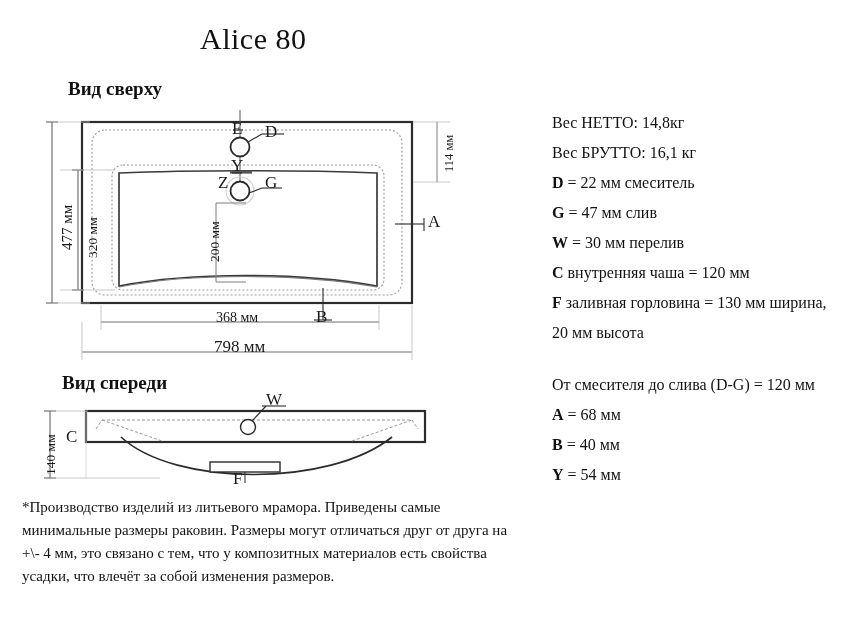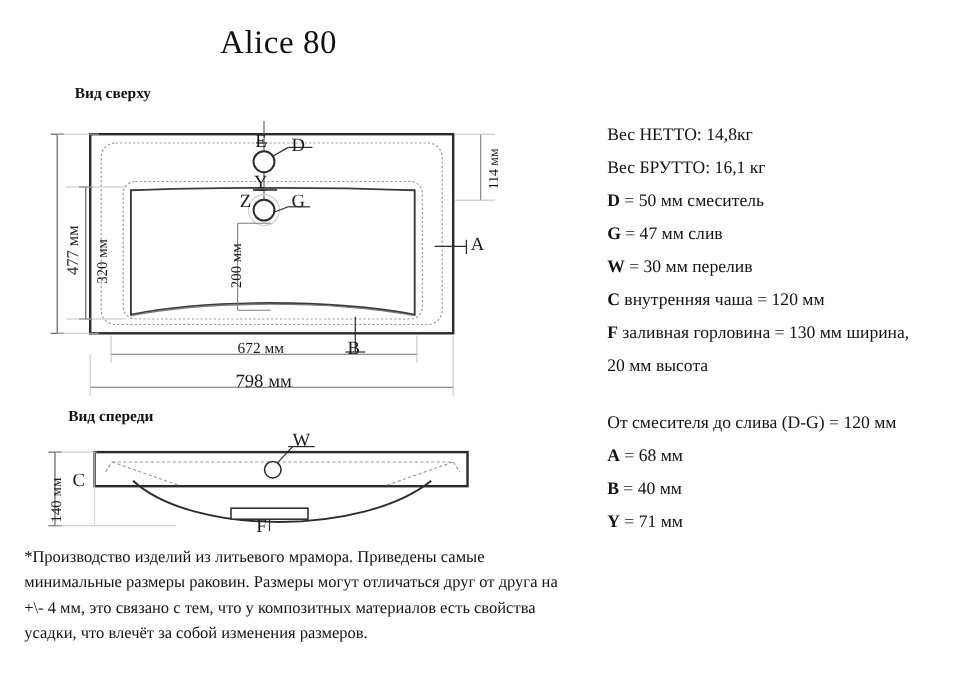--- a/index.html
+++ b/index.html
@@ -23,21 +23,21 @@
   
   .doc-title {
     left: 200px; top: 22px;
     font-size: 30px;
     letter-spacing: 0.5px;
     color: #111;
   }
 
   
   .view-heading {
-    font-size: 14px;
+    font-size: 19px;
     font-weight: bold;
     color: #111;
   }
   #heading-top { left: 68px; top: 78px; }
   #heading-front { left: 62px; top: 372px; }
 
   
   svg.draw { position: absolute; left: 0; top: 0; overflow: visible; }
 
   
@@ -152,21 +152,21 @@
     <line x1="395" y1="224" x2="424" y2="224" stroke="#2b2b2b" stroke-width="1.1"></line>
     <line x1="424" y1="218" x2="424" y2="231" stroke="#2b2b2b" stroke-width="1.1"></line>
 
     <line x1="323" y1="288" x2="323" y2="320" stroke="#2b2b2b" stroke-width="1.1"></line>
     <line x1="314" y1="320" x2="332" y2="320" stroke="#2b2b2b" stroke-width="1.1"></line>
   </svg>
 
   <div class="abs lbl vert" style="left:60px; top:250px;">477 мм</div>
   <div class="abs lbl vert" style="left:86px; top:258px; font-size:13.5px;">320 мм</div>
   <div class="abs lbl vert" style="left:208px; top:262px; font-size:13.5px;">200 мм</div>
-  <div class="abs lbl dimtxt" style="left:216px; top:311px;">672 мм</div>
+  <div class="abs lbl dimtxt" style="left:216px; top:311px;">368 мм</div>
   <div class="abs lbl big" style="left:214px; top:338px;text-align:right;">798 мм</div>
   <div class="abs lbl vert" style="left:443px; top:172px; font-size:12.5px;">114 мм</div>
 
   <div class="abs lbl big" style="left:232px; top:120px;">E</div>
   <div class="abs lbl big" style="left:265px; top:123px;">D</div>
   <div class="abs lbl big" style="left:231px; top:157px;">Y</div>
   <div class="abs lbl big" style="left:218px; top:174px;">Z</div>
   <div class="abs lbl big" style="left:265px; top:174px;">G</div>
   <div class="abs lbl big" style="left:428px; top:213px;">A</div>
   <div class="abs lbl big" style="left:316px; top:308px;">B</div>
@@ -204,31 +204,31 @@
 
   <div class="abs lbl vert" style="left:44px; top:475px; font-size:13.5px;">140 мм</div>
   <div class="abs lbl big" style="left:66px; top:428px;">C</div>
   <div class="abs lbl big" style="left:266px; top:391px;">W</div>
   <div class="abs lbl big" style="left:233px; top:470px;">F</div>
 
   <div class="abs" id="spec-panel">
     <div>
       <div class="spec-line"><b></b><span>Вес НЕТТО: 14,8кг</span></div>
       <div class="spec-line"><b></b><span>Вес БРУТТО: 16,1 кг</span></div>
-      <div class="spec-line"><b>D</b><span> = 50 мм смеситель</span></div>
+      <div class="spec-line"><b>D</b><span> = 22 мм смеситель</span></div>
       <div class="spec-line"><b>G</b><span> = 47 мм слив</span></div>
       <div class="spec-line"><b>W</b><span> = 30 мм перелив</span></div>
       <div class="spec-line"><b>C</b><span> внутренняя чаша = 120 мм</span></div>
       <div class="spec-line"><b>F</b><span> заливная горловина = 130 мм ширина,</span></div>
       <div class="spec-line"><b></b><span>20 мм высота</span></div>
     </div>
     <div class="spec-gap"></div>
     <div>
       <div class="spec-line"><b></b><span>От смесителя до слива (D-G) = 120 мм</span></div>
       <div class="spec-line"><b>A</b><span> = 68 мм</span></div>
       <div class="spec-line"><b>B</b><span> = 40 мм</span></div>
-      <div class="spec-line"><b>Y</b><span> = 71 мм</span></div>
+      <div class="spec-line"><b>Y</b><span> = 54 мм</span></div>
     </div>
   </div>
 
   <div class="abs" id="footnote">*Производство изделий из литьевого мрамора. Приведены самые минимальные размеры раковин. Размеры могут отличаться друг от друга на +\- 4 мм, это связано с тем, что у композитных материалов есть свойства усадки, что влечёт за собой изменения размеров.</div>
 
 </div>
 
 </body></html>

